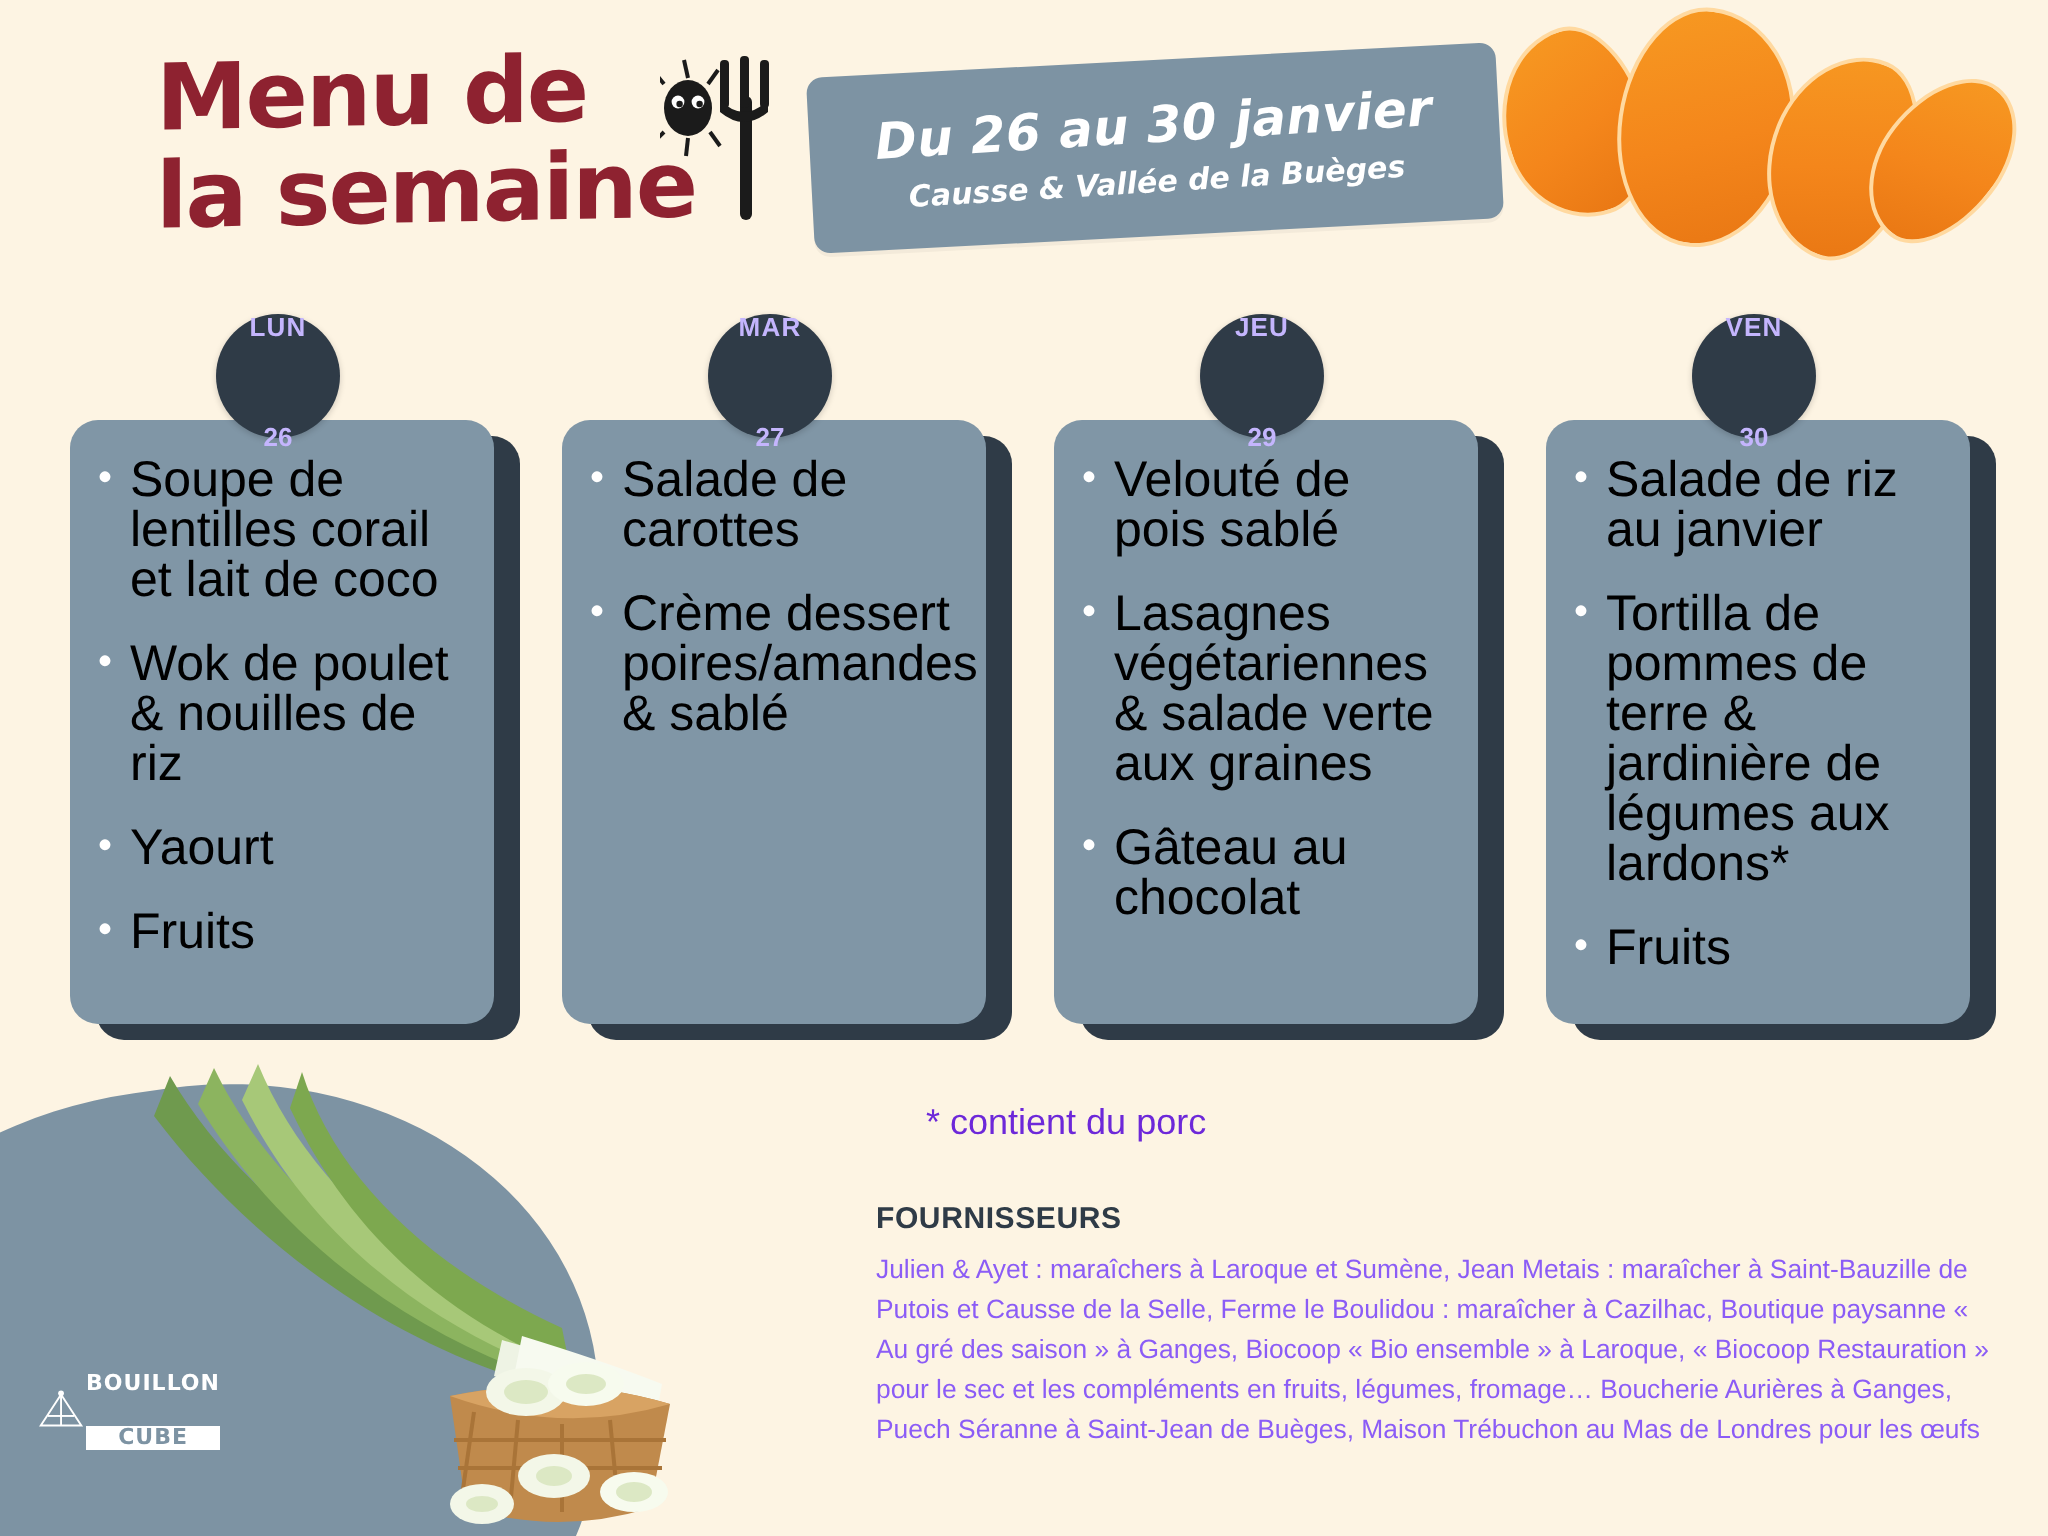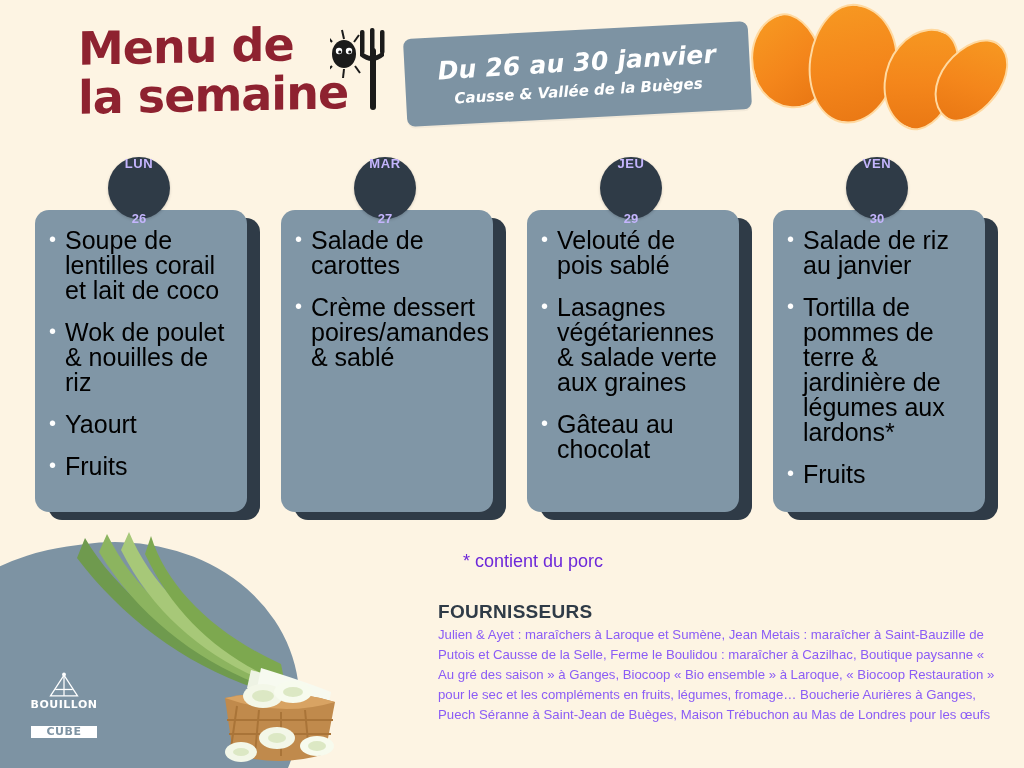--- a/index.html
+++ b/index.html
@@ -145,37 +145,37 @@
 
   
   .note {
     position: absolute; left: 438px; top: 551px;
     font-size: 18px; color: #6d28d9;
     z-index: 5;
     margin-left: 25px;
   }
   .suppliers-title {
     position: absolute; left: 438px; top: 601px;
-    font-size: 19px; font-weight: bold; color: #2f3b47; letter-spacing: .3px;
+    font-size: 15px; font-weight: bold; color: #2f3b47; letter-spacing: .3px;
     z-index: 5;
   }
   .suppliers-body {
     position: absolute; left: 438px; top: 625px; width: 558px;
     font-size: 13.2px; line-height: 20px; color: #8b5cf6;
     z-index: 5;
   }
 
   
   .leeks { position: absolute; left: 55px; top: 530px; width: 360px; height: 238px; z-index: 2; }
 
   
   .logo {
     position: absolute; left: 18px; top: 672px;
     width: 92px; height: 66px; z-index: 6;
-    display: flex; flex-direction: column; align-items: center; justify-content: center;
+    display: flex; flex-direction: row; align-items: center; justify-content: center;
   }
   .logo-text {
     color: #ffffff; font-family: "DejaVu Sans", sans-serif;
     font-weight: bold; font-size: 11px; line-height: 12px; text-align: center;
     letter-spacing: .5px;
   }
   .logo-text .lt2 {
     display:block; background:#ffffff; color:#7d93a3; padding: 0 4px; margin-top:15px;
   }
 </style>

